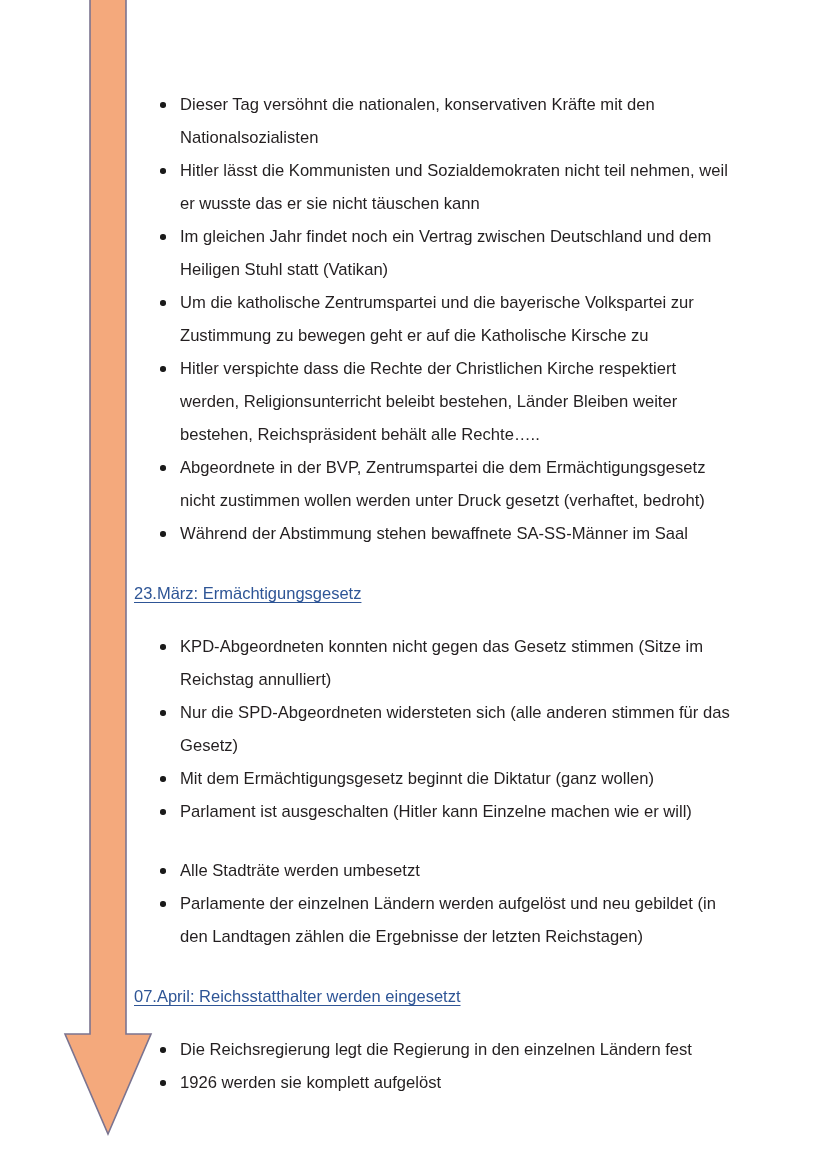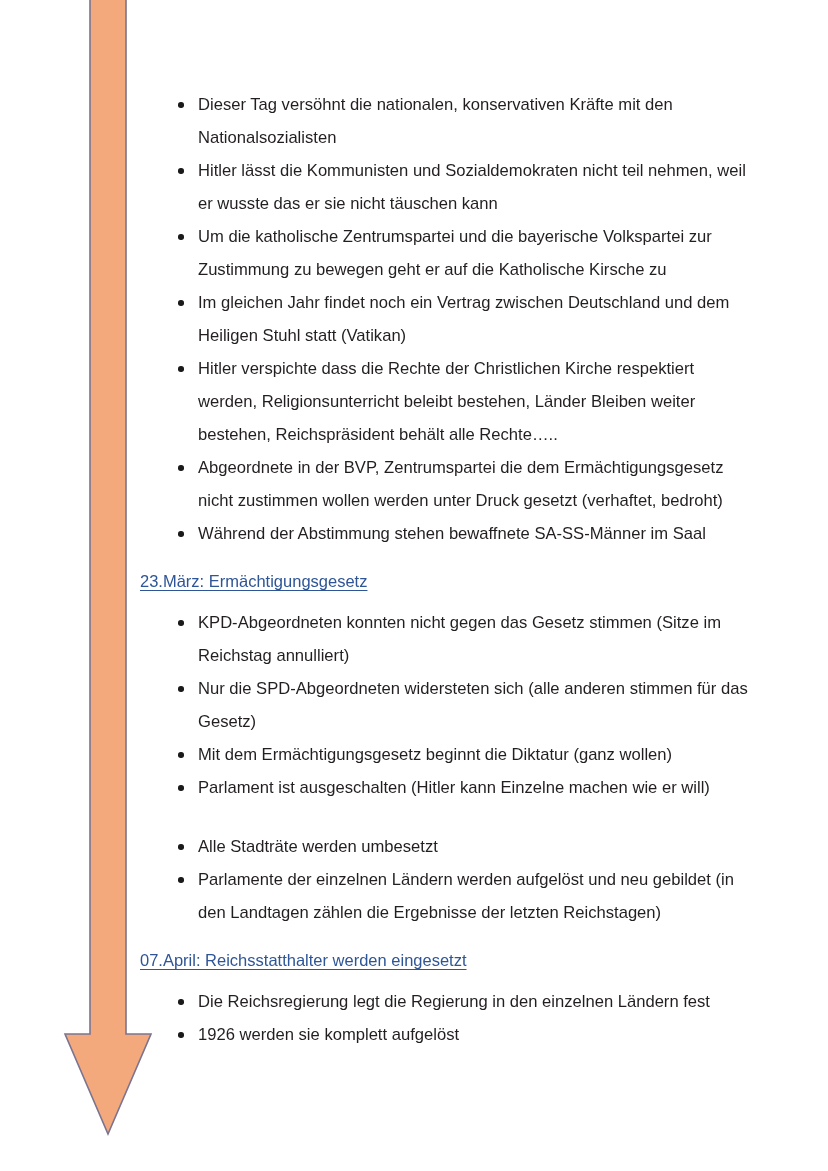--- a/index.html
+++ b/index.html
@@ -35,40 +35,40 @@
   }
   #timeline-arrow svg {
     display: block;
     width: 100%;
     height: 100%;
   }
 
   
   #content {
     position: absolute;
-    left: 140px;
+    left: 122px;
     top: 88px;
     width: 612px;
   }
 
   .section {
     margin: 0;
   }
 
   
   .date-heading {
     font-size: 16.5px;
     line-height: 30px;
     color: #2e5596;
     text-decoration: underline;
     text-underline-offset: 3px;
     text-decoration-thickness: 1px;
     font-weight: 400;
     white-space: nowrap;
-    margin: 0;
+    margin: 12px;
     padding: 0;
   }
 
   
   ul.bullets {
     list-style: none;
     margin: 0;
     padding: 0;
   }
   ul.bullets > li {
@@ -104,22 +104,22 @@
       <polygon points="34,0 70,0 70,1040 95,1040 52,1140 9,1040 34,1040" fill="#f4a97c" stroke="#7b7490" stroke-width="1.6"></polygon>
     </svg>
   </div>
 
   <div id="content">
 
     <div class="section">
       <ul class="bullets">
         <li>Dieser Tag versöhnt die nationalen, konservativen Kräfte mit den Nationalsozialisten</li>
         <li>Hitler lässt die Kommunisten und Sozialdemokraten nicht teil nehmen, weil er wusste das er sie nicht täuschen kann</li>
+        <li>Im gleichen Jahr findet noch ein Vertrag zwischen Deutschland und dem Heiligen Stuhl statt (Vatikan)</li>
         <li>Um die katholische Zentrumspartei und die bayerische Volkspartei zur Zustimmung zu bewegen geht er auf die Katholische Kirsche zu</li>
-        <li>Im gleichen Jahr findet noch ein Vertrag zwischen Deutschland und dem Heiligen Stuhl statt (Vatikan)</li>
         <li>Hitler verspichte dass die Rechte der Christlichen Kirche respektiert werden,  Religionsunterricht beleibt bestehen, Länder Bleiben weiter bestehen, Reichspräsident behält alle Rechte…..</li>
         <li>Abgeordnete in der BVP, Zentrumspartei die dem Ermächtigungsgesetz nicht zustimmen wollen werden unter Druck gesetzt (verhaftet, bedroht)</li>
         <li>Während der Abstimmung stehen bewaffnete SA-SS-Männer im Saal</li>
       </ul>
     </div>
 
     <div class="gap-before-heading"></div>
 
     <div class="section">
       <div class="date-heading">23.März: Ermächtigungsgesetz</div>

